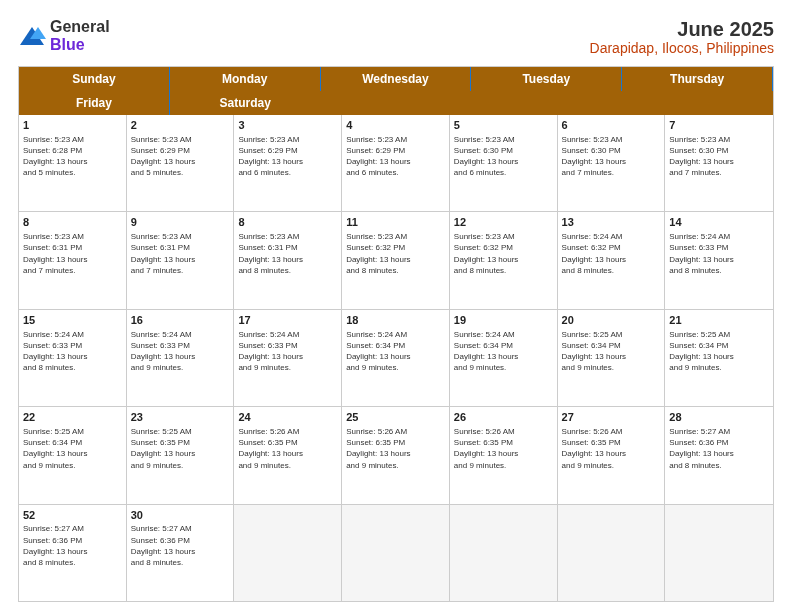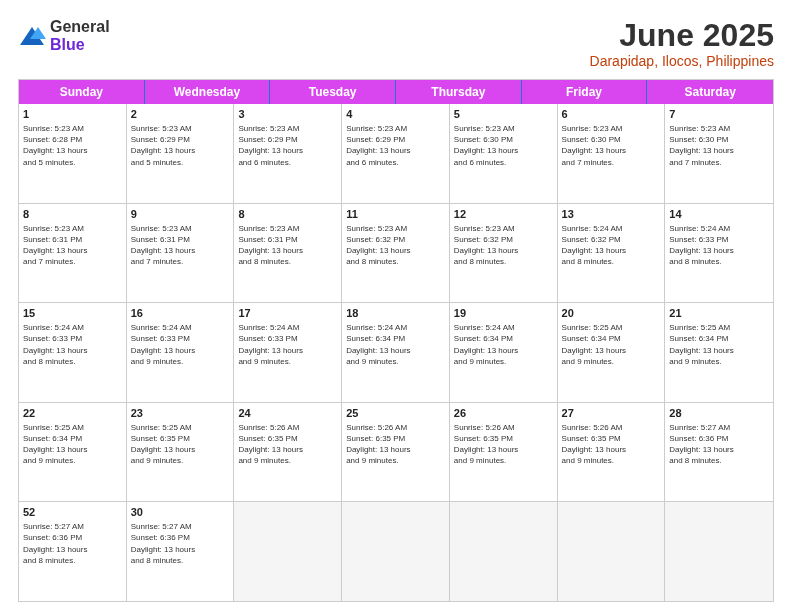--- a/index.html
+++ b/index.html
@@ -39,39 +39,39 @@
       color: #6d28d9;
     }
     .logo-icon {
       width: 28px;
       height: 22px;
     }
     .title-block {
       text-align: right;
     }
     .month-title {
-      font-size: 32px;
+      font-size: 20px;
       font-weight: bold;
       color: #333;
       line-height: 1.1;
     }
     .location {
       font-size: 14px;
       color: #c2410c;
     }
     .calendar {
       flex: 1;
       display: flex;
       flex-direction: column;
       border: 1px solid #ccc;
     }
     .cal-header {
       display: grid;
-      grid-template-columns: repeat(6, 1fr);
-      background: #d946ef;
+      grid-template-columns: repeat(5, 1fr);
+      background: #a16207;
     }
     .cal-header-cell {
       color: #fff;
       font-size: 12px;
       font-weight: bold;
       text-align: center;
       padding: 5px 2px;
       border-right: 1px solid #1976d2;
     }
     .cal-header-cell:last-child { border-right: none; }
@@ -128,20 +128,21 @@
     </div>
     <div class="title-block">
       <div class="month-title">June 2025</div>
       <div class="location">Darapidap, Ilocos, Philippines</div>
     </div>
   </div>
 
   <div class="calendar">
     <div class="cal-header">
       <div class="cal-header-cell">Sunday</div>
+      <div class="cal-header-cell">Monday</div>
       <div class="cal-header-cell">Wednesday</div>
       <div class="cal-header-cell">Tuesday</div>
       <div class="cal-header-cell">Thursday</div>
       <div class="cal-header-cell">Friday</div>
       <div class="cal-header-cell">Saturday</div>
     </div>
     <div class="cal-body" id="cal-body">
     <div class="cal-row">
           <div class="cal-cell">
             <span class="day-num">1</span>

